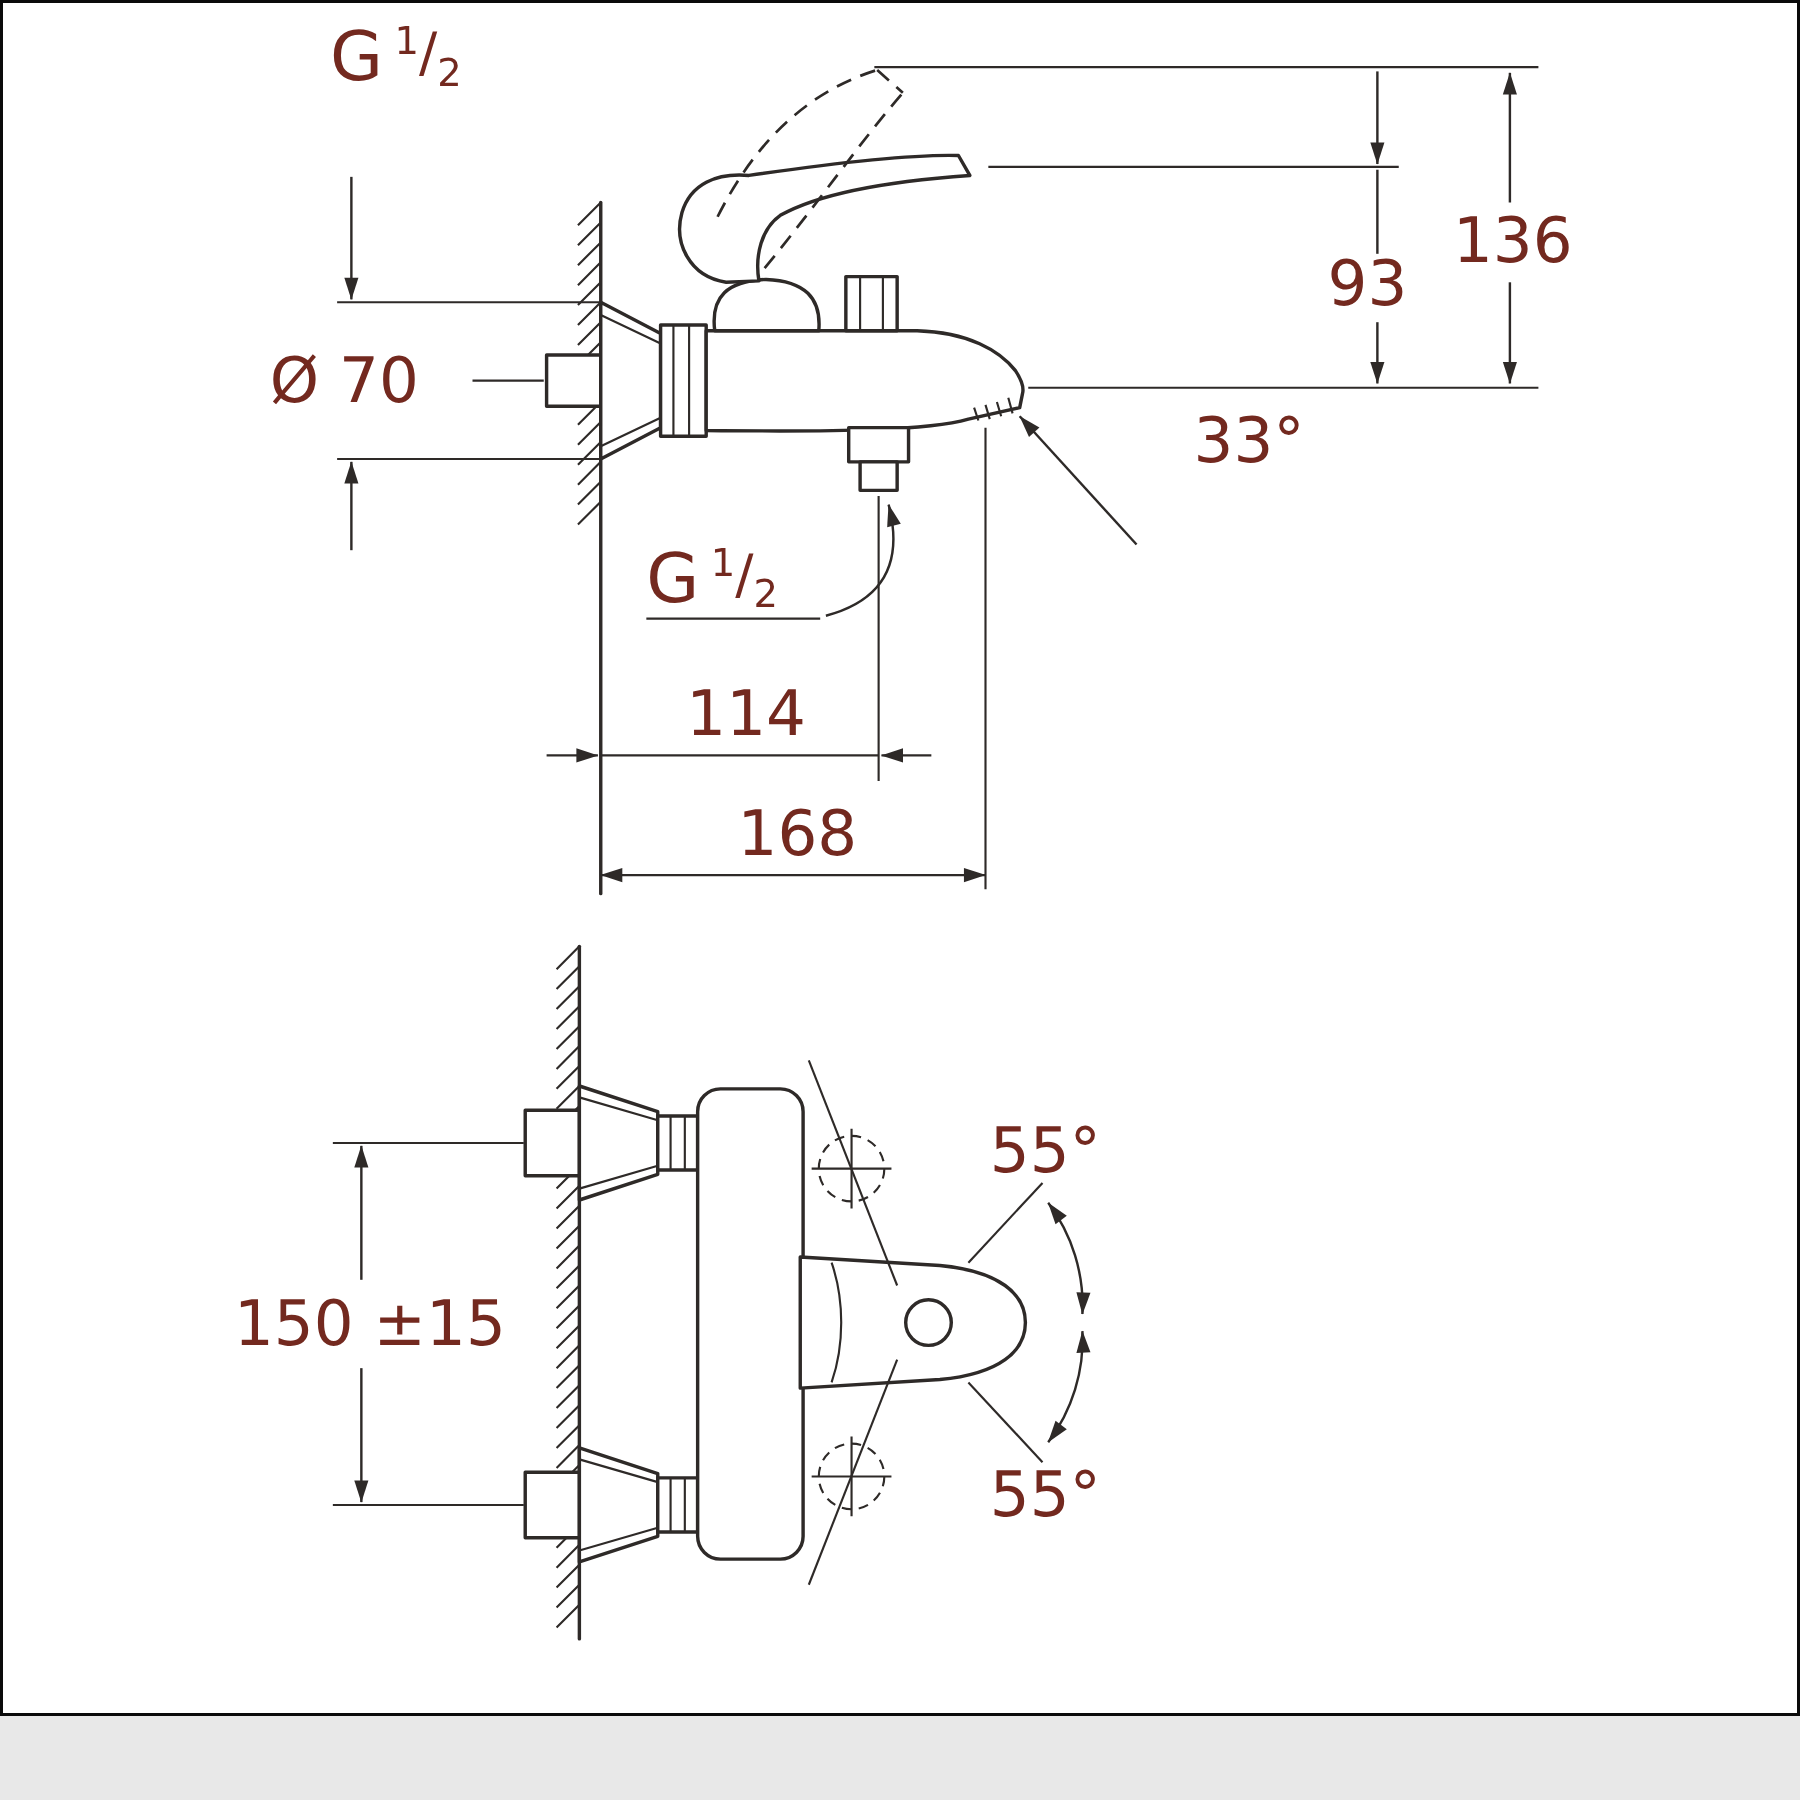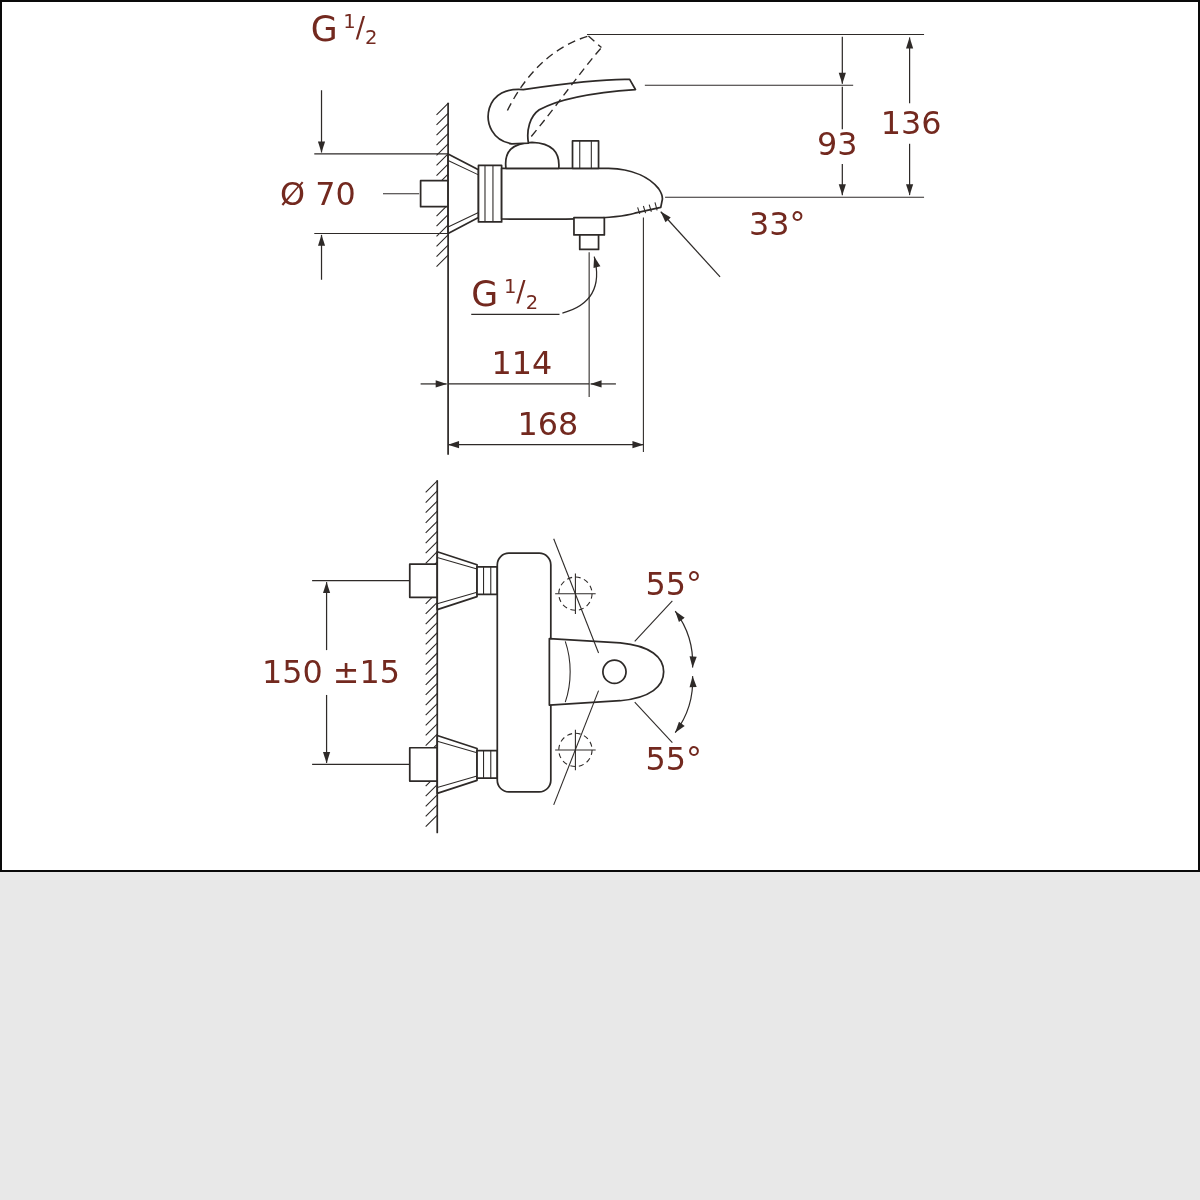--- a/index.html
+++ b/index.html
@@ -1,17 +1,17 @@
 <!DOCTYPE html>
 <html style="--line: #2e2a28; --dim-text: #73291f; --background: #ffffff; --frame: #0a0a0a;"><head>
 <meta charset="utf-8">
 <style>
   html,body{margin:0;padding:0;background:#e8e8e8;}
   .frame{
-    width:1200px;height:872px;
+    width:1200px;height:1144px;
     box-sizing:border-box;
     border:2px solid var(--frame,#0a0a0a);
     background:var(--background,#ffffff);
     position:relative;
     font-family:"DejaVu Sans","Liberation Sans",sans-serif;
   }
   svg{display:block;width:100%;height:100%;}
   .outline{fill:#ffffff;stroke:var(--line,#2e2a28);stroke-width:2.4;stroke-linejoin:round;}
   .stroke{fill:none;stroke:var(--line,#2e2a28);stroke-width:2.4;stroke-linecap:round;}
   .thin{fill:none;stroke:var(--line,#2e2a28);stroke-width:1.5;}

